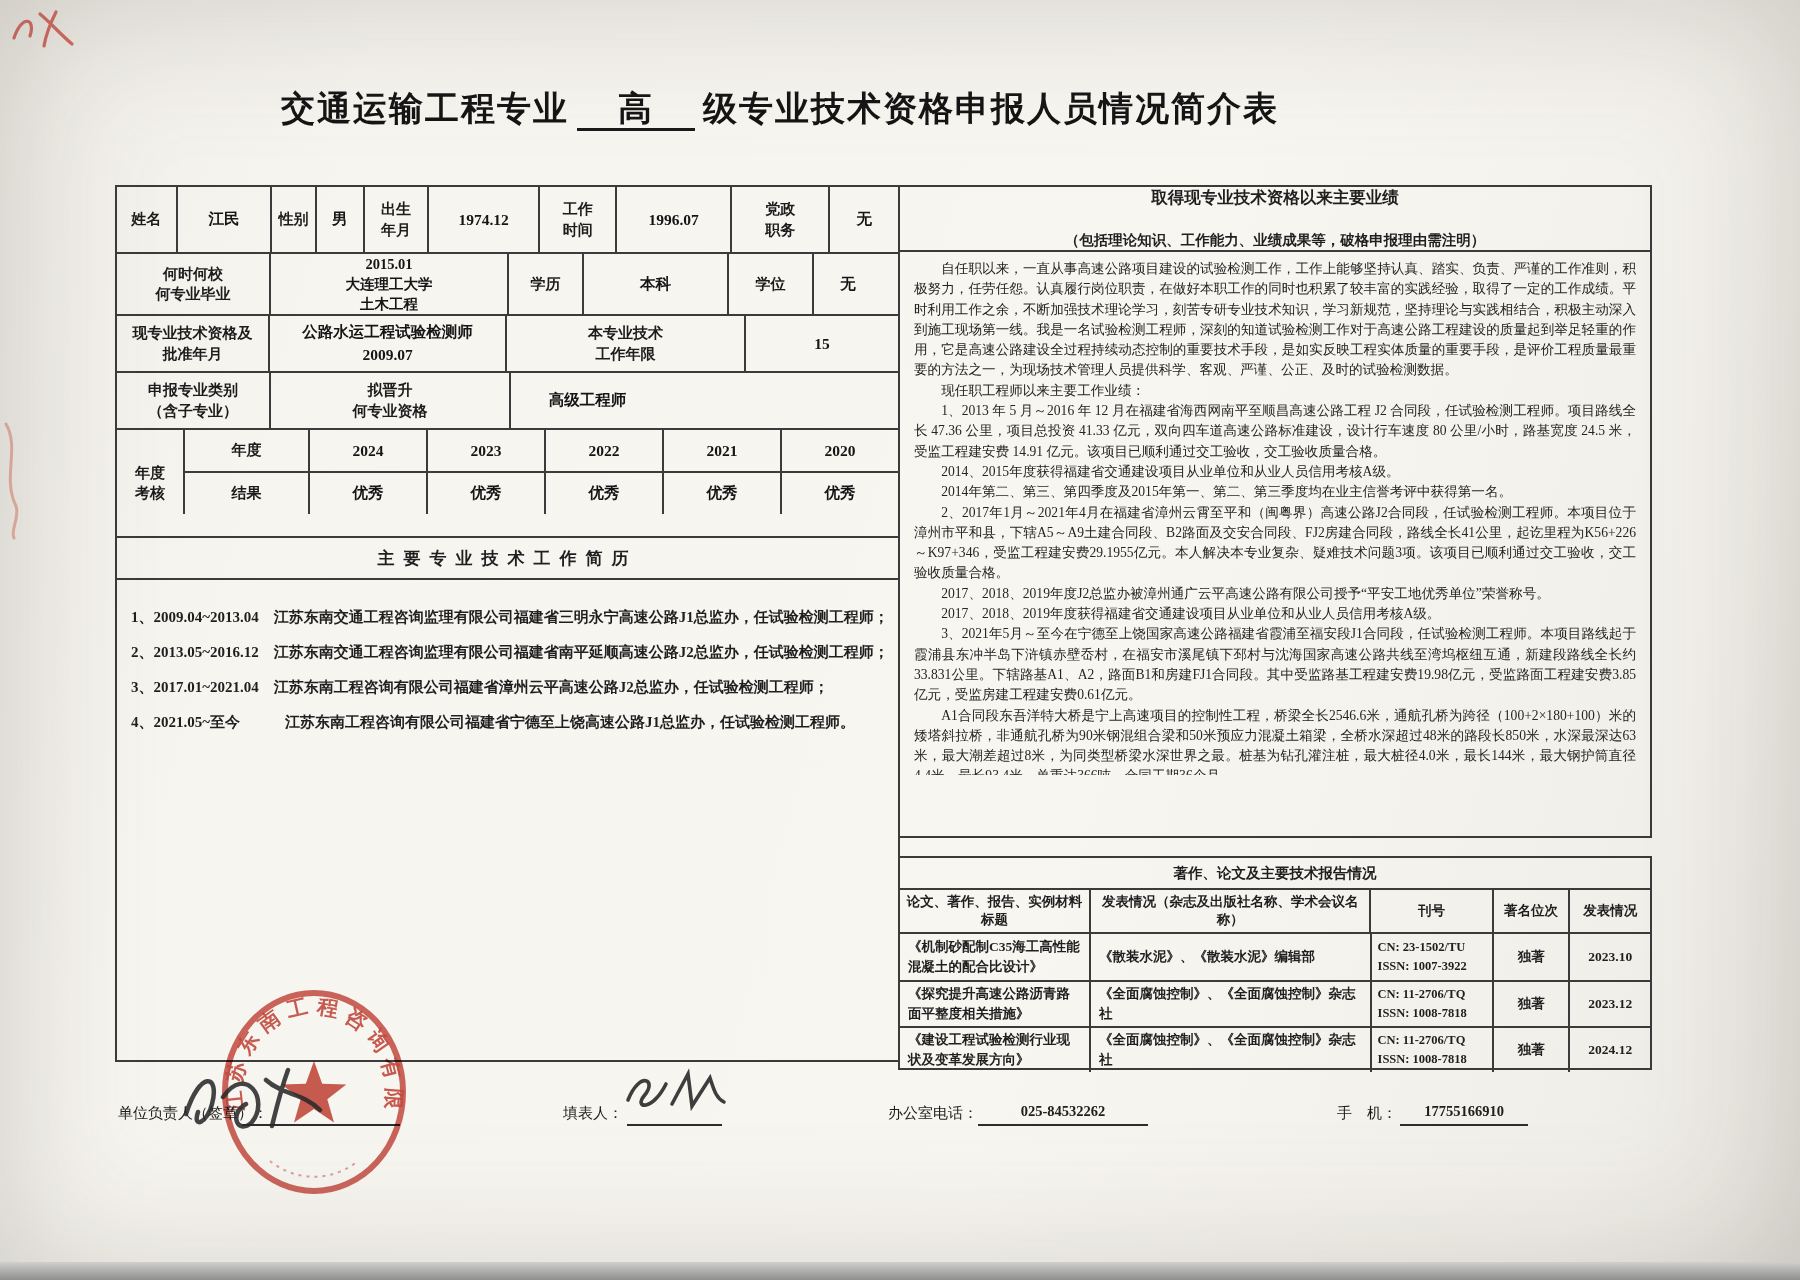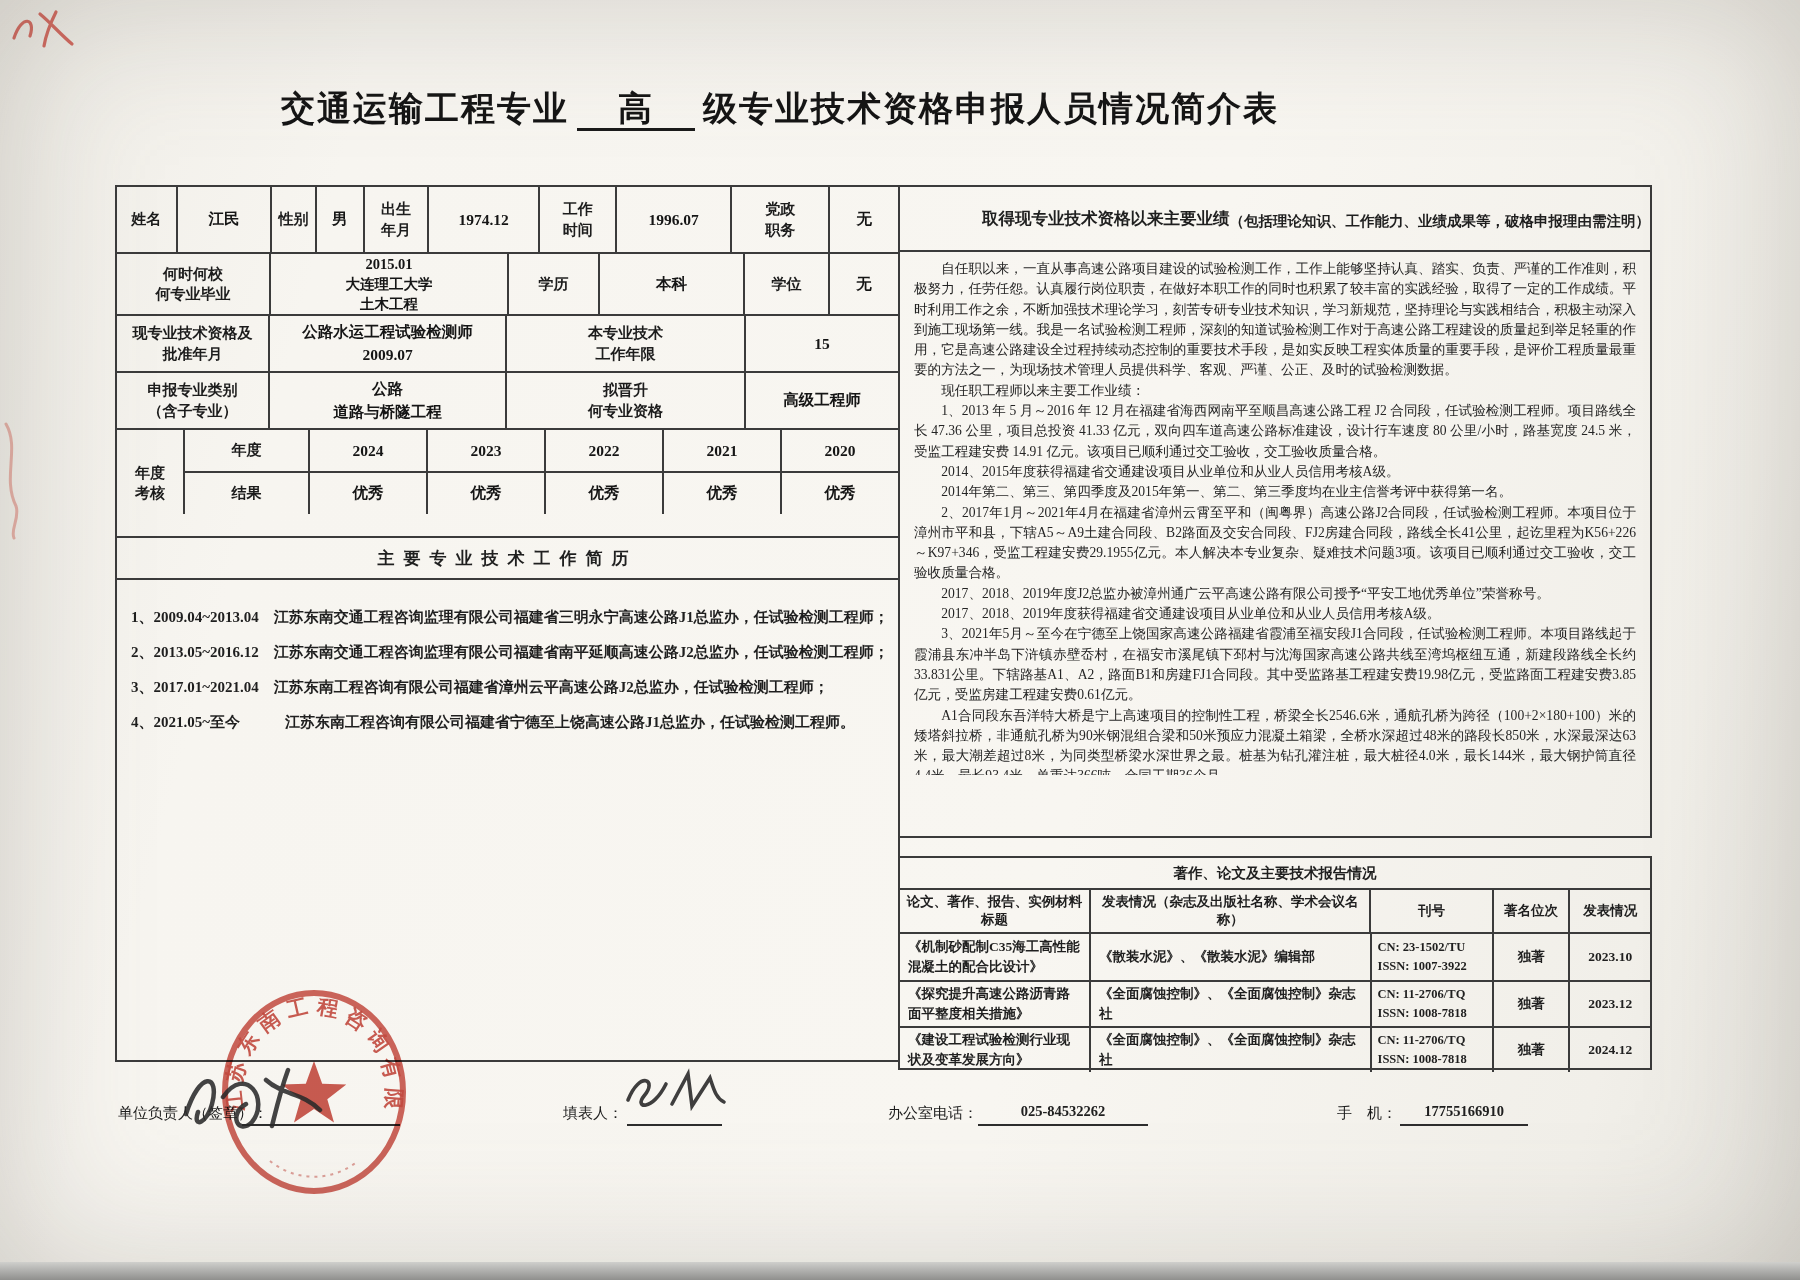--- a/index.html
+++ b/index.html
@@ -27,21 +27,21 @@
   .col{display:flex;flex-direction:column;box-sizing:border-box;}
   .subrow{display:flex;box-sizing:border-box;}
   .subrow + .subrow{border-top:2px solid #3b3b3b;}
   
   .hist-head{flex-direction:column;justify-content:center;border-radius:13px;}
   .hist-title{font-size:17px;font-weight:700;letter-spacing:9px;}
   .hist-sub{font-size:13.5px;font-weight:700;margin-top:4px;}
   .hist-body{display:block;padding:20px 10px 0 14px;text-align:left;}
   .hist-item{font-size:15px;font-weight:700;line-height:35px;white-space:nowrap;}
   
-  .ach-head{height:65px;display:flex;flex-direction:row;justify-content:flex-end;
+  .ach-head{height:65px;display:flex;flex-direction:column;justify-content:space-between;
             align-items:center;border-bottom:2px solid #3b3b3b;box-sizing:border-box;}
   .ach-title{font-size:16.5px;font-weight:700;}
   .ach-sub{font-size:14.5px;font-weight:700;margin-top:5px;}
   .ach-body{padding:7px 14px 0 14px;overflow:hidden;height:516px;box-sizing:content-box;}
   .ach-body p{margin:0;text-indent:2em;text-align:justify;font-size:13.6px;line-height:20.3px;color:#242424;}
   
   .pub-title{height:30px;display:flex;align-items:center;justify-content:center;
              font-size:14.5px;font-weight:700;}
   .pub-head .cell{font-weight:700;font-size:13.5px;line-height:1.3;padding:2px 4px;}
   .pub-cell-title{justify-content:flex-start;text-align:left;padding:4px 8px;font-weight:700;font-size:13.5px;line-height:1.45;}
@@ -89,41 +89,39 @@
 职务</div>
       <div class="cell val" style="width:70px">无</div>
     </div>
 
     <div class="row" style="height:62px">
       <div class="cell lab pre" style="width:152px">何时何校
 何专业毕业</div>
       <div class="cell val pre" style="width:238px;font-size:14.5px;line-height:1.4">2015.01
 大连理工大学
 土木工程</div>
-      <div class="cell lab" style="width:91px">学历</div>
+      <div class="cell lab" style="width:75px">学历</div>
       <div class="cell val" style="width:145px">本科</div>
       <div class="cell lab" style="width:85px">学位</div>
       <div class="cell val" style="width:70px">无</div>
     </div>
 
     <div class="row" style="height:57px">
       <div class="cell lab pre" style="width:152px">现专业技术资格及
 批准年月</div>
       <div class="cell val pre" style="width:238px;line-height:1.45">公路水运工程试验检测师
 2009.07</div>
       <div class="cell lab pre" style="width:240px">本专业技术
 工作年限</div>
       <div class="cell val" style="width:155px">15</div>
     </div>
 
     <div class="row" style="height:57px">
       <div class="cell lab pre" style="width:152px">申报专业类别
 （含子专业）</div>
-      <div class="cell val pre" style="width:238px;line-height:1.45">公路
-道路与桥隧工程</div>
       <div class="cell lab pre" style="width:240px">拟晋升
 何专业资格</div>
       <div class="cell val" style="width:155px">高级工程师</div>
     </div>
 
     <div class="row" style="height:108px">
       <div class="cell lab pre" style="width:70px">年度
 考核</div>
       <div class="col" style="width:715px">
         <div class="subrow" style="height:41px">

